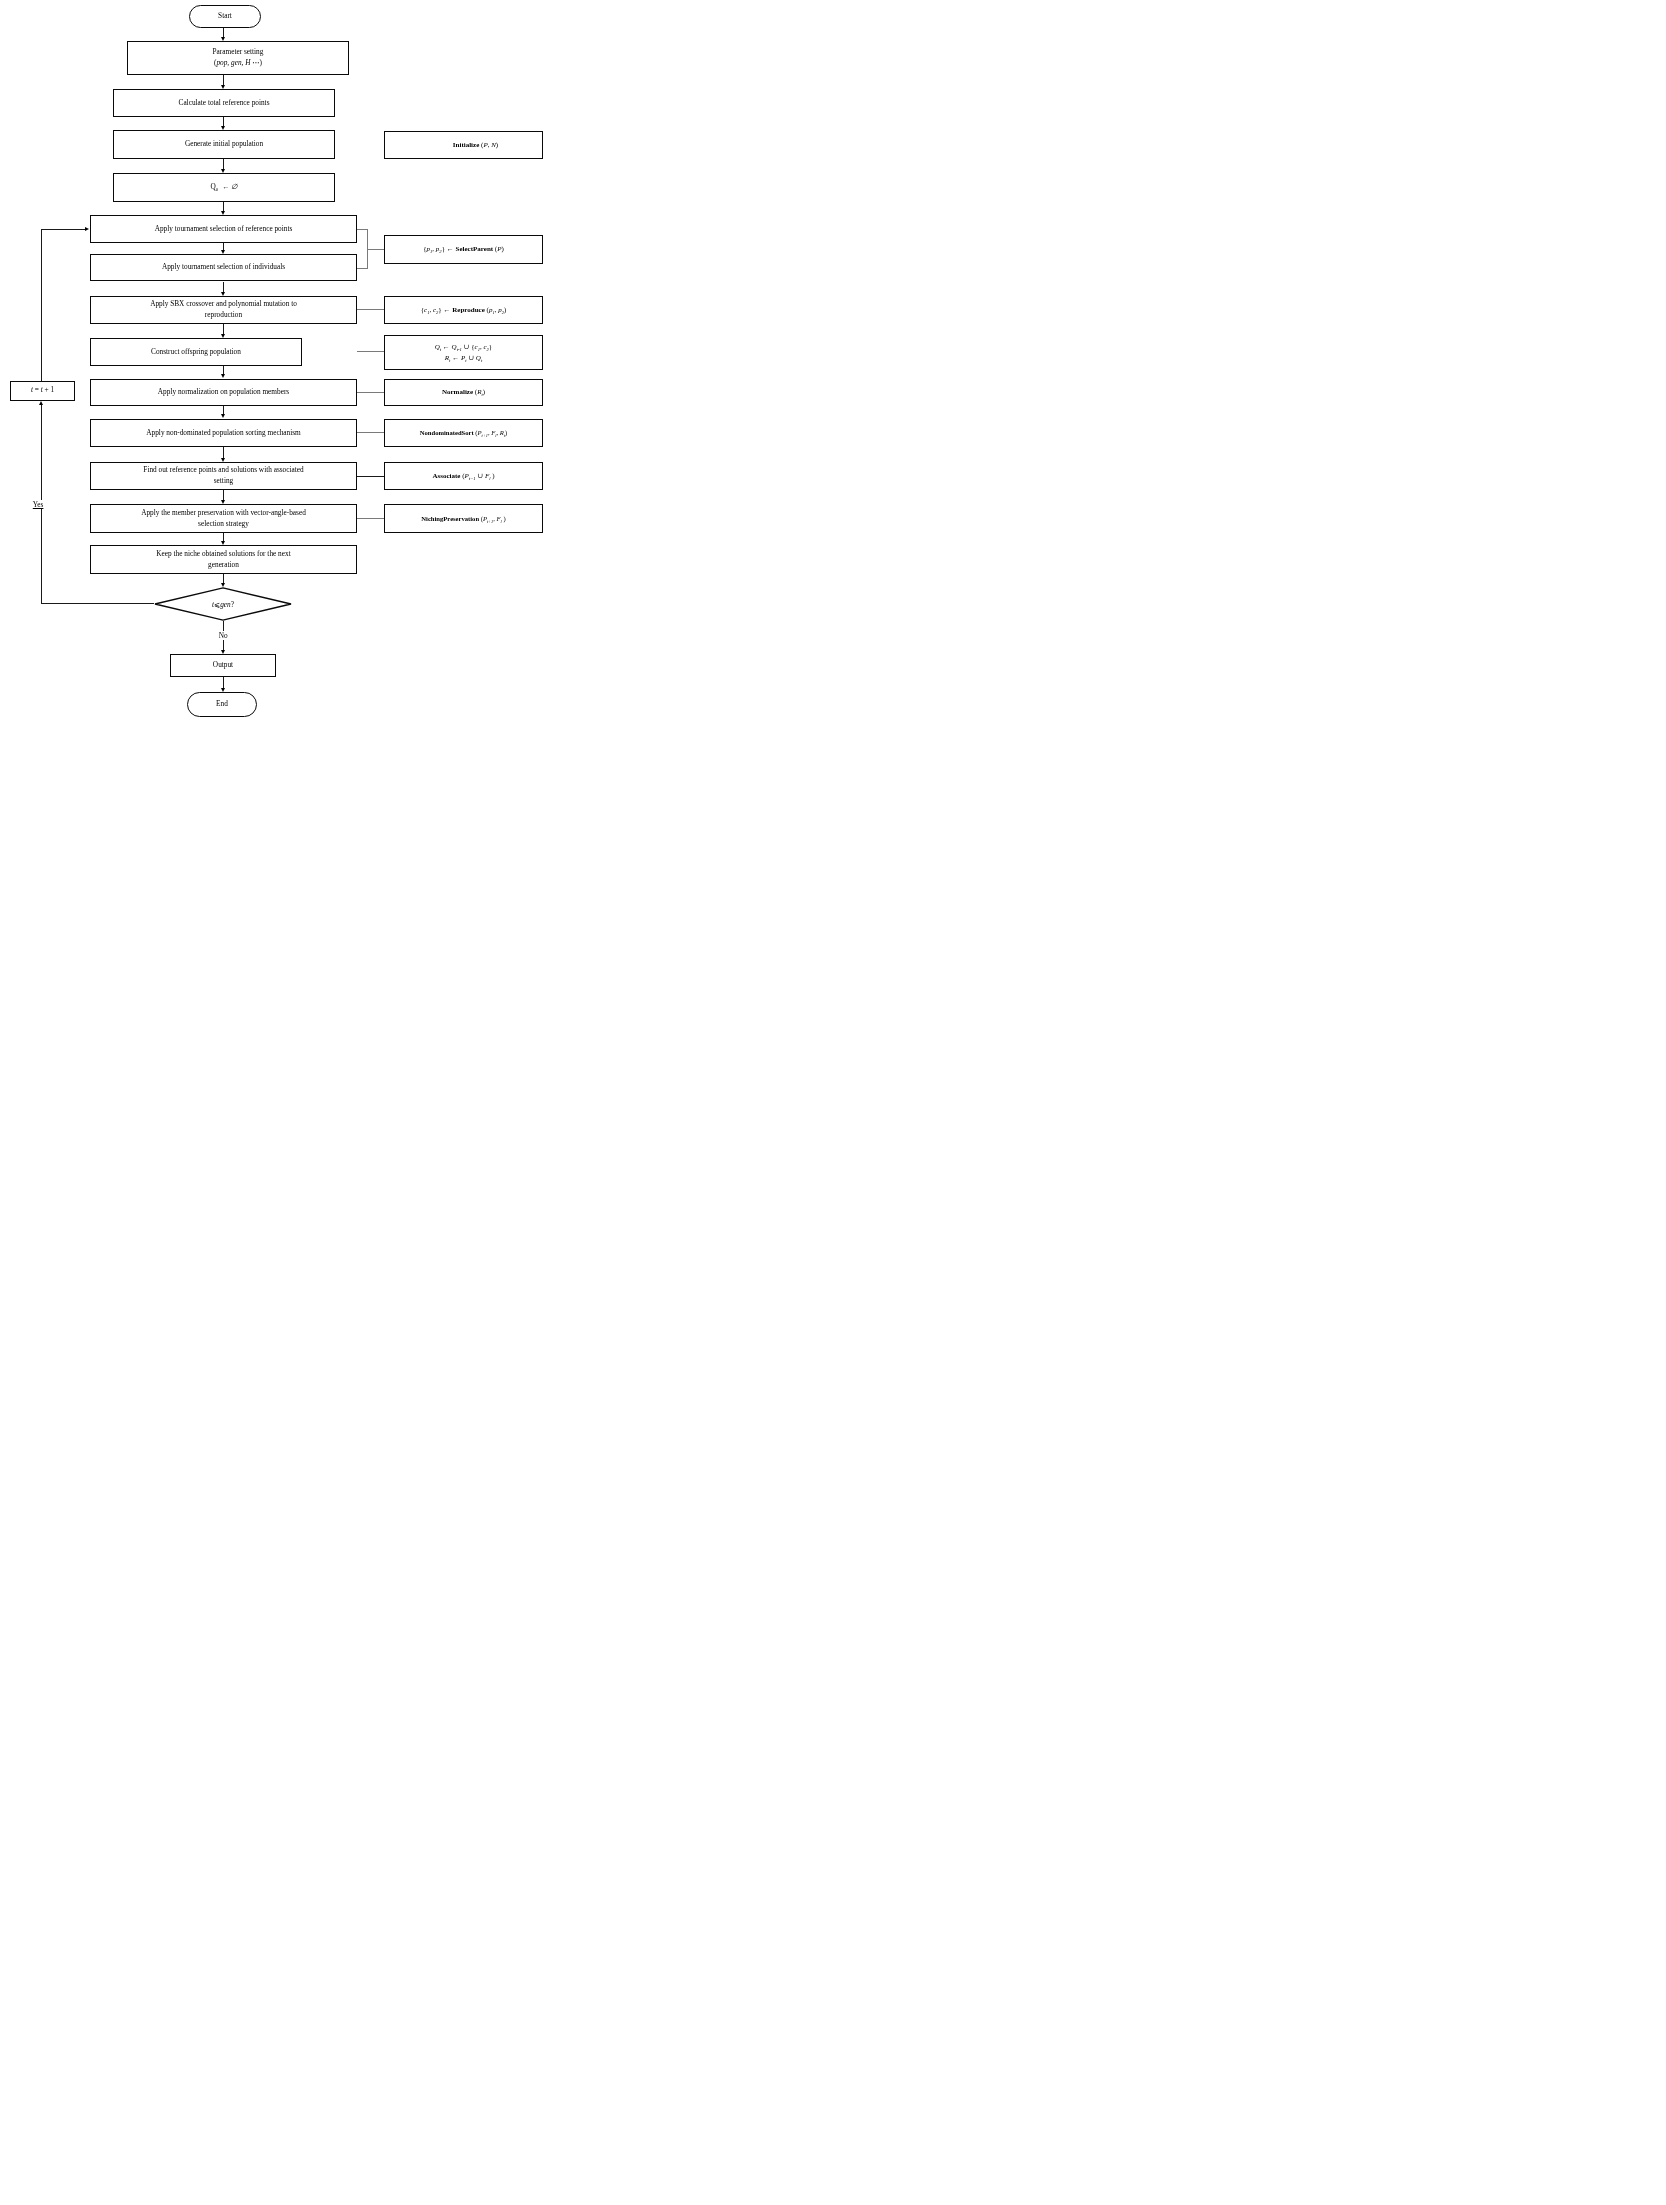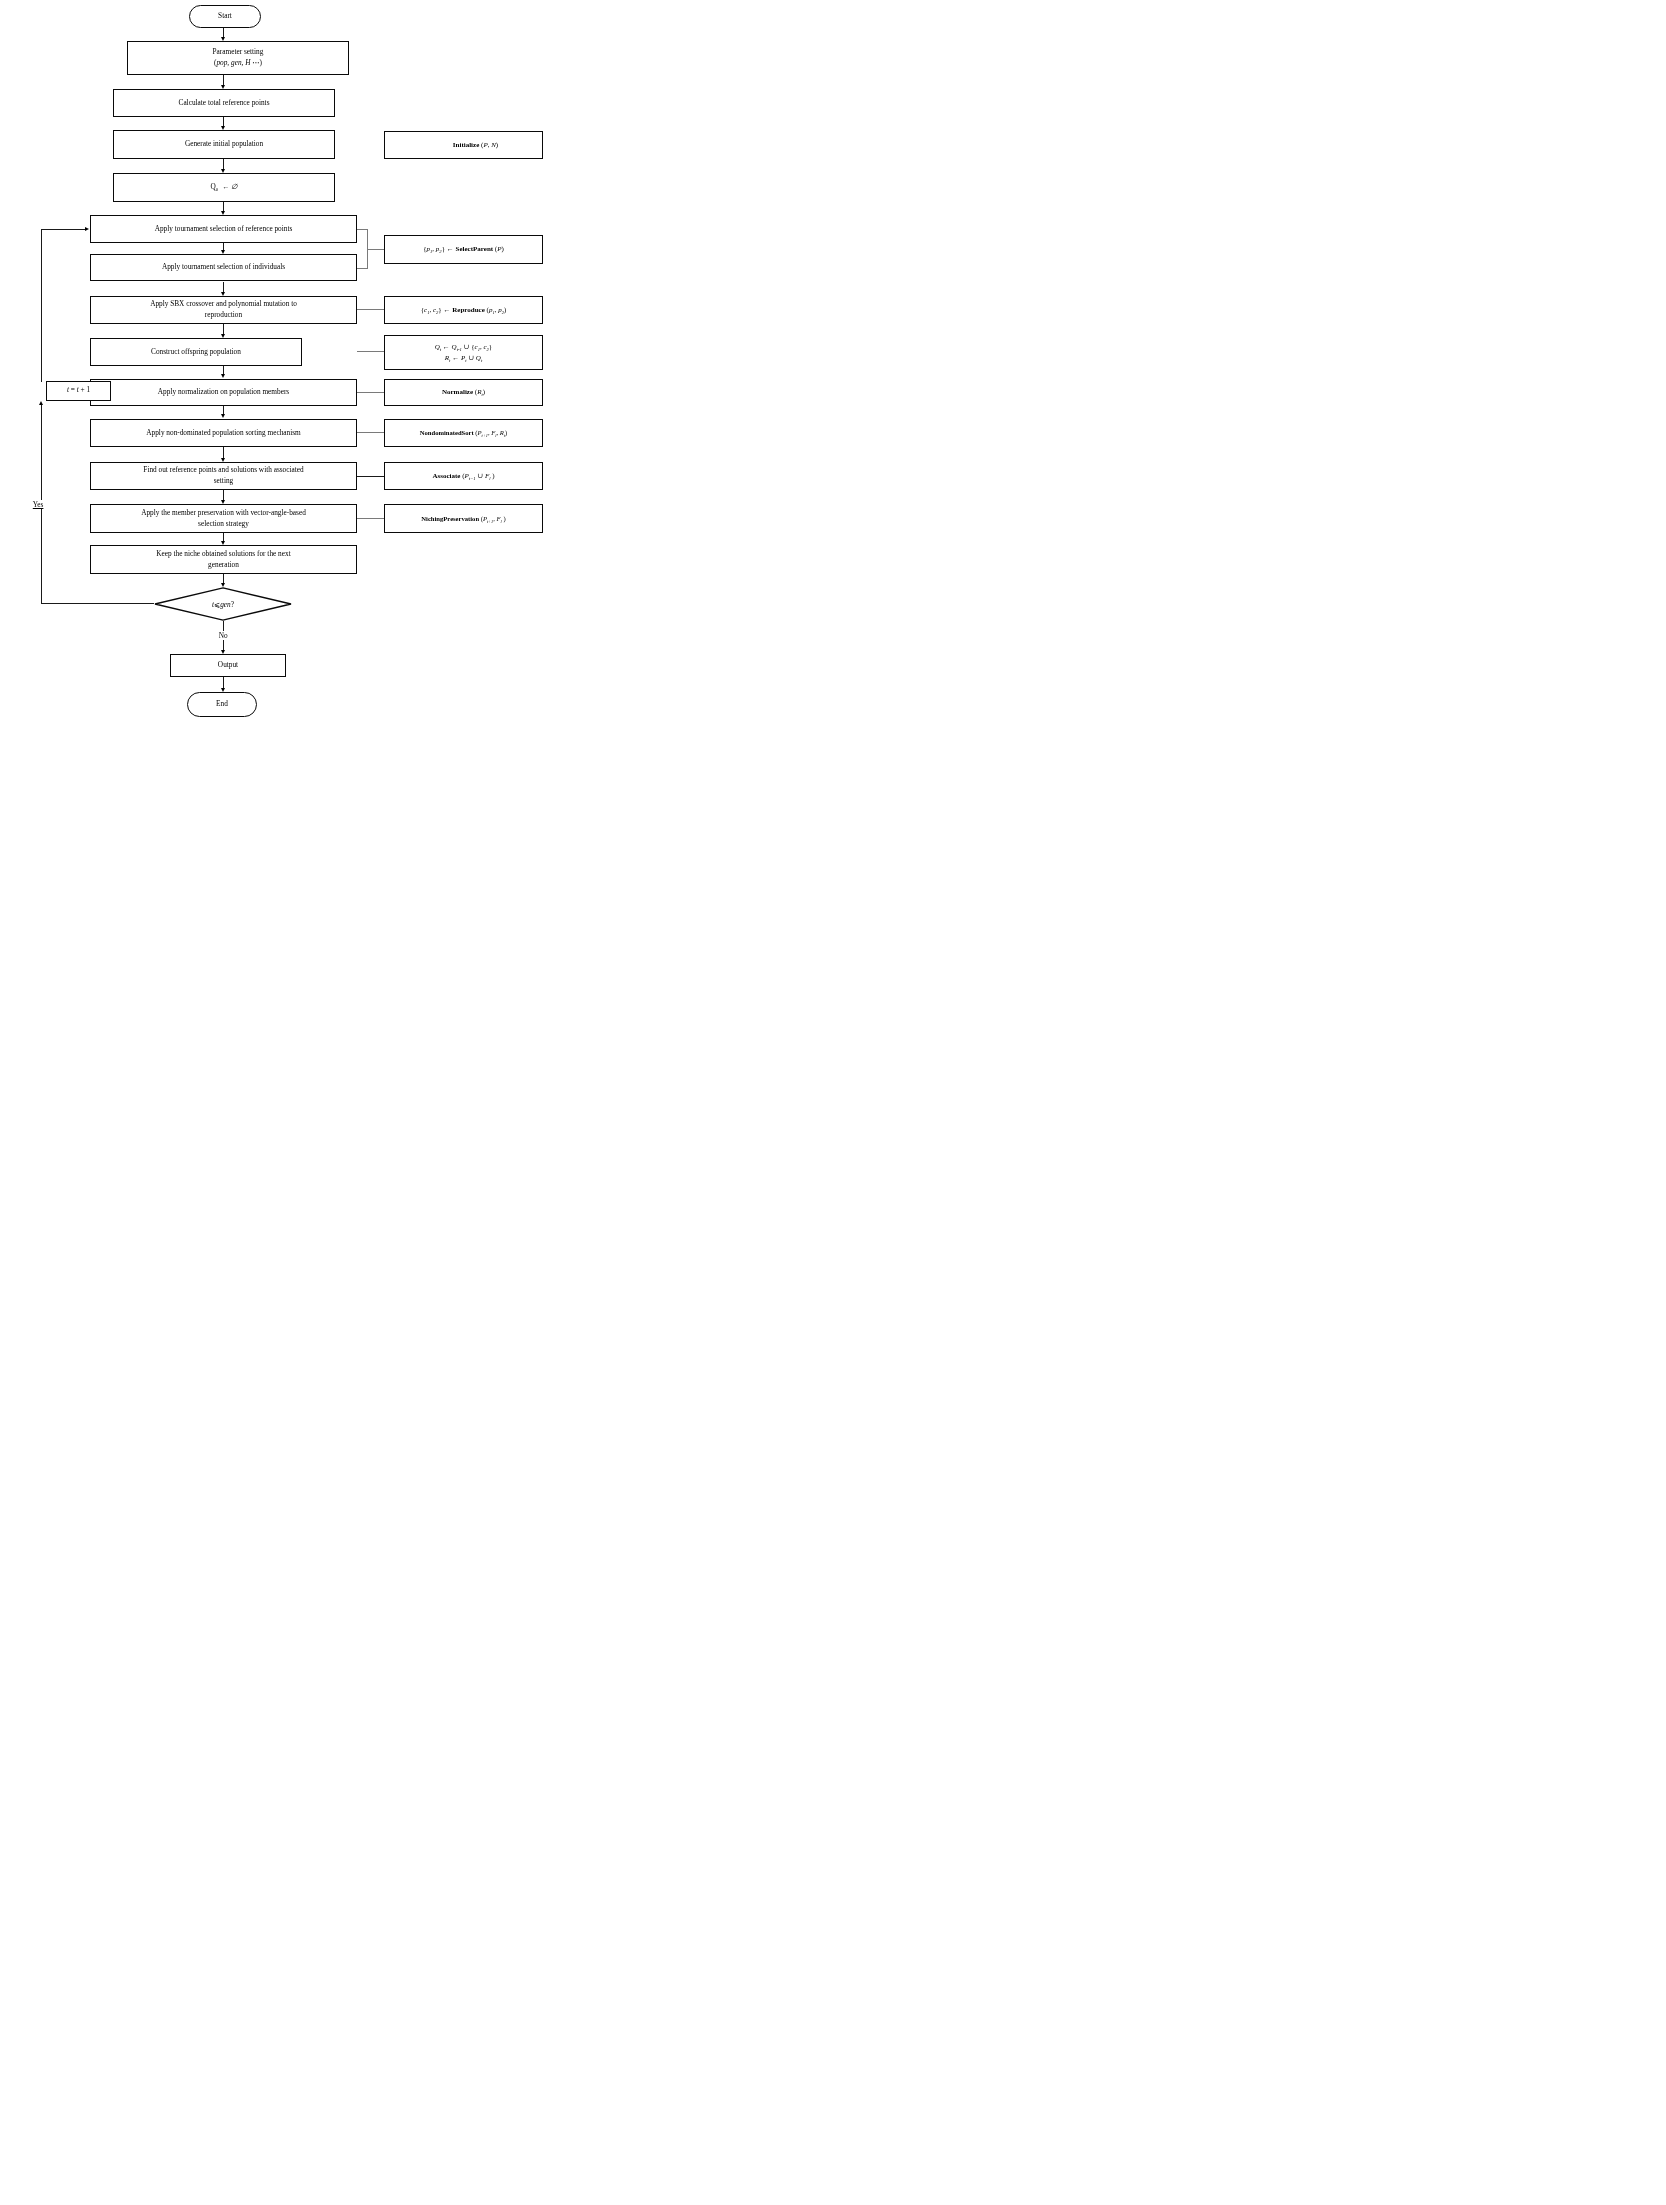--- a/index.html
+++ b/index.html
@@ -1,21 +1,21 @@
 <!DOCTYPE html>
 <html style="font-size:7.3px"><head>
 <meta charset="utf-8">
 <style>
   html,body{margin:0;padding:0;background:#ffffff;}
   .canvas{position:relative;width:545px;height:722px;background:#ffffff;
           font-family:"Liberation Serif","DejaVu Serif",serif;color:#000;}
   .box{position:absolute;background:#fff;border:1.4px solid #0a0a0a;box-sizing:border-box;
        display:flex;align-items:center;justify-content:center;text-align:center;
        font-size:7.3px;line-height:1.45;}
-  .thin{border-width:0.9px;margin-left:36px;}
+  .thin{border-width:0.9px;}
   .term{border-radius:12.7px;}
   .rbox{font-size:7px;}
   .fs15{font-size:6.6px;}
   .b{font-weight:bold;}
   .i{font-style:italic;}
   sub{font-size:0.66em;line-height:0;}
   .vline,.hline{position:absolute;background:#1a1a1a;}
   .vline{width:0.5px;}
   .hline{height:0.5px;}
   .cline{background:#7a7a7a;}
@@ -135,21 +135,21 @@
       <polygon points="152,2 302,37.5 152,73 2,37.5" fill="#ffffff" stroke="#0a0a0a" stroke-width="3"></polygon>
     </svg>
     <span class="dia-txt">
         <span class="i">t</span>
         <span> ⩽ </span>
         <span class="i">gen</span>
         <span> ?</span>
       </span>
   </div>
 
-  <div class="box" style="left:170px;top:654px;width:116px;height:23px;">
+  <div class="box" style="left:170px;top:654px;width:106px;height:23px;">
     <span><span>Output</span></span>
   </div>
   <div class="box term" style="left:187px;top:692px;width:70px;height:25.4px;">
     <span><span>End</span></span>
   </div>
 
   <div class="box thin" style="left:10px;top:381px;width:65px;height:19.5px;">
     <span><span class="i">t</span><span> = </span><span class="i">t</span><span> + 1</span></span>
   </div>
 

